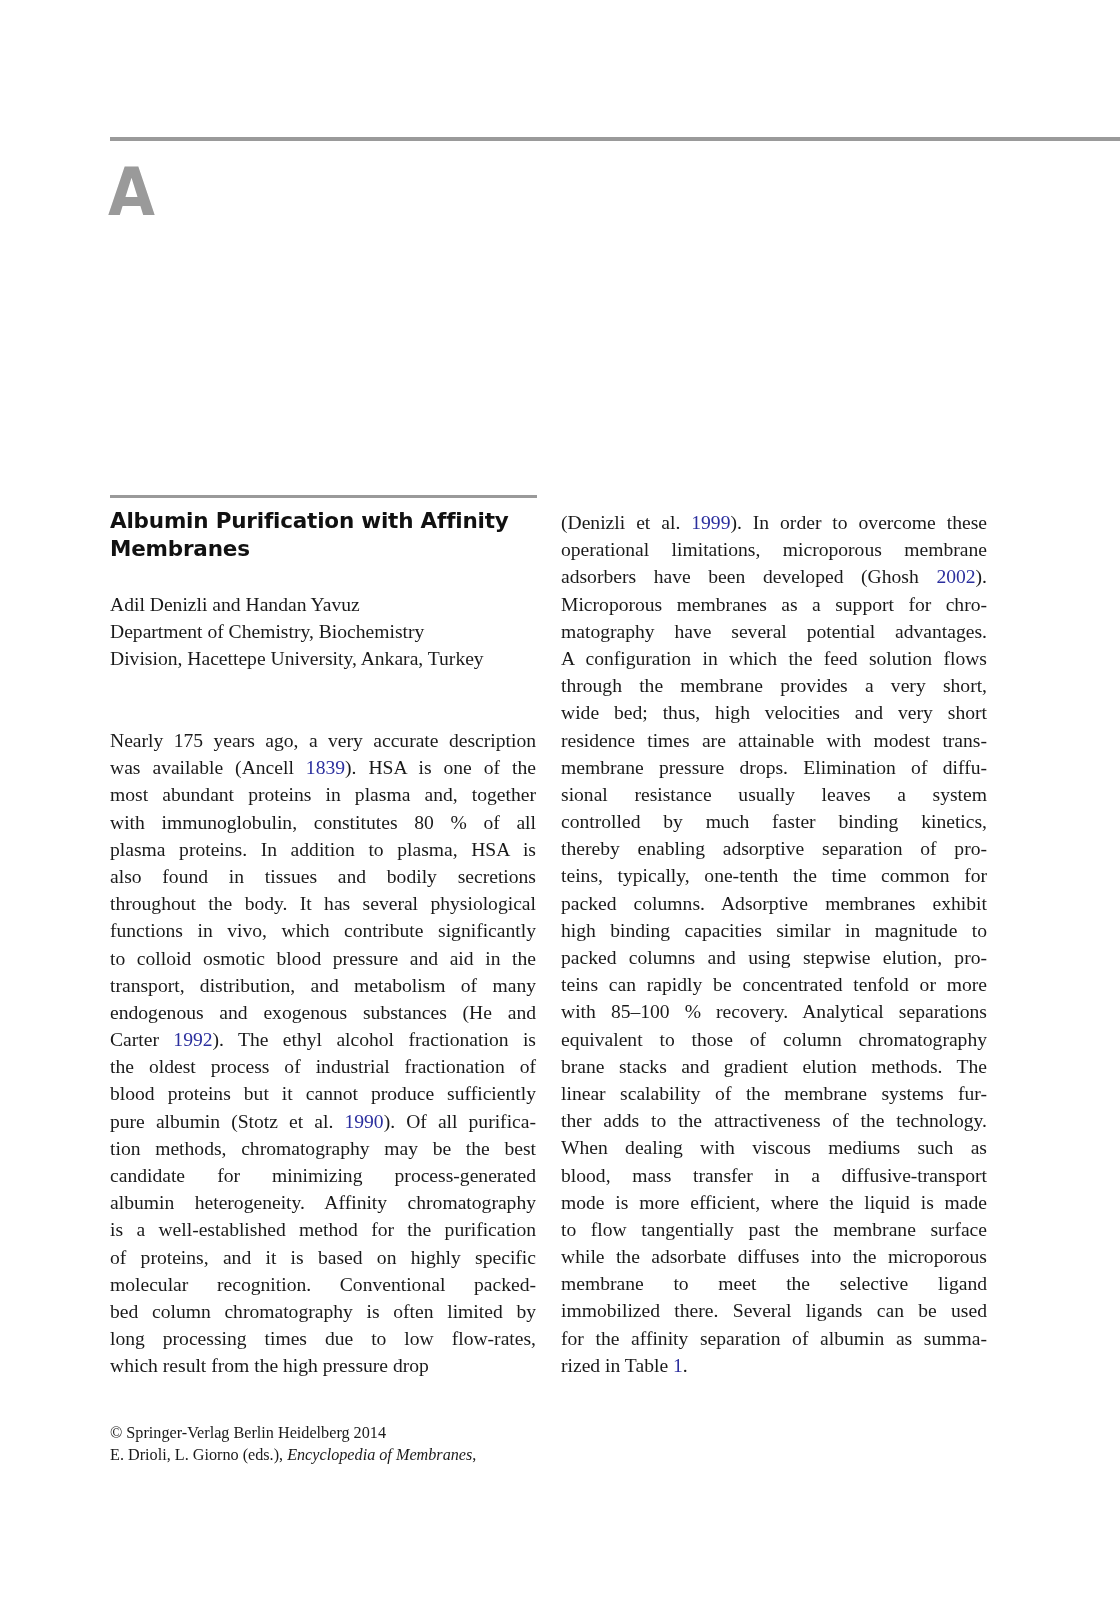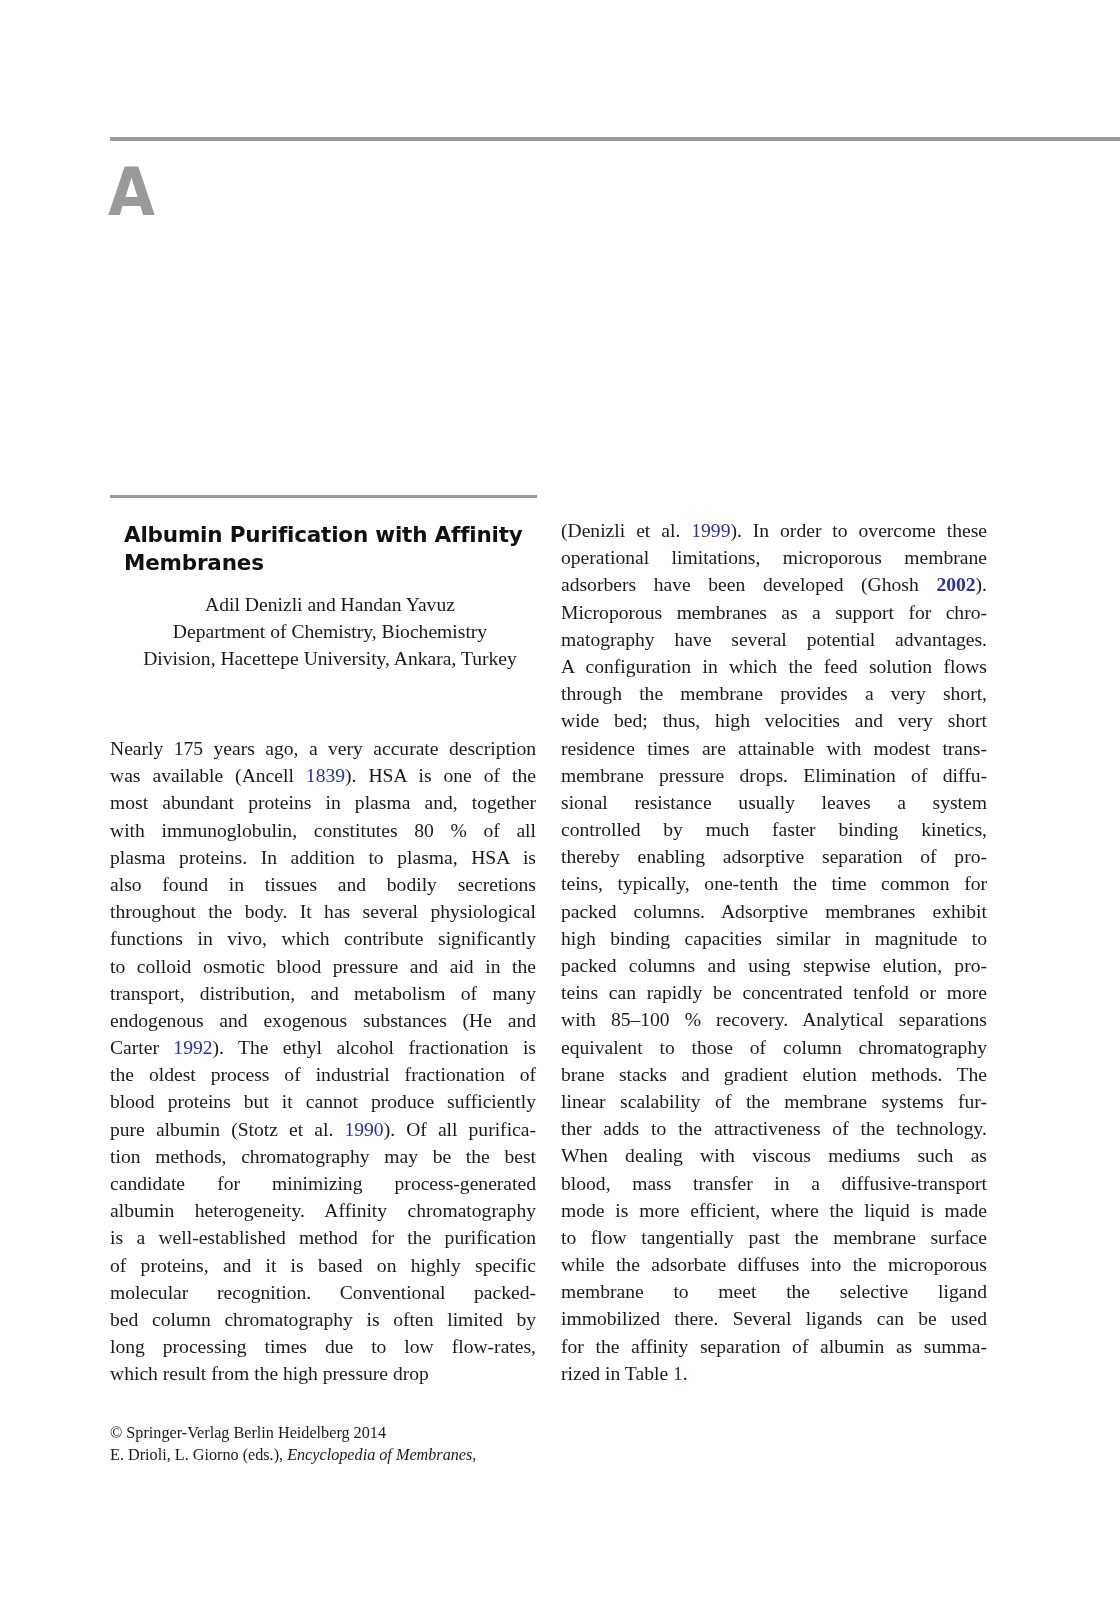--- a/index.html
+++ b/index.html
@@ -17,23 +17,23 @@
     .article-title {
       position: absolute; left: 110px; top: 507px; width: 430px;
       font-family: "DejaVu Sans", sans-serif; font-weight: bold;
       font-size: 21.5px; line-height: 28px; color: #111;
       letter-spacing: -0.2px;
     }
 
     .serif { font-family: "Liberation Serif", serif; color: #1a1a1a; font-size: 19.6px; }
 
     .byline { position: absolute; left: 110px; top: 591px; width: 440px; line-height: 27px; }
-    .byline div { white-space: nowrap; text-align: center; }
+    .byline div { white-space: nowrap; }
 
-    .col { position: absolute; width: 426px; margin-top: 8px; }
+    .col { position: absolute; width: 426px; }
     .col-left { left: 110px; top: 727px; }
     .col-right { left: 561px; top: 509px; }
     .line {
       display: block; height: 27.2px; line-height: 27.2px;
       text-align: justify; text-align-last: justify; white-space: nowrap;
       overflow: visible;
     }
     .line.last { text-align-last: left; }
     .cite { color: #2b2f9e; }
 
@@ -41,21 +41,21 @@
     .footer div { white-space: nowrap; }
     .footer em { font-style: italic; }
   </style>
 </head>
 <body>
 
 <div class="top-rule"></div>
 <div class="section-letter">A</div>
 
 <div class="title-rule"></div>
-<h1 class="article-title" style="margin:14px;">
+<h1 class="article-title" style="margin:0;">
   <div>Albumin Purification with Affinity</div>
   <div>Membranes</div>
 </h1>
 
 <div class="byline serif">
   <div>Adil Denizli and Handan Yavuz</div>
   <div>Department of Chemistry, Biochemistry</div>
   <div>Division, Hacettepe University, Ankara, Turkey</div>
 </div>
 
@@ -81,21 +81,21 @@
     <span class="line"><span>is a well-established method for the purification</span></span>
     <span class="line"><span>of proteins, and it is based on highly specific</span></span>
     <span class="line"><span>molecular recognition. Conventional packed-</span></span>
     <span class="line"><span>bed column chromatography is often limited by</span></span>
     <span class="line"><span>long processing times due to low flow-rates,</span></span>
     <span class="line last"><span>which result from the high pressure drop</span></span>
   </div>
 <div class="col col-right serif" id="col-right">
     <span class="line"><span>(Denizli et al. </span><span class="cite" style="color: rgb(43, 47, 158);">1999</span><span>). In order to overcome these</span></span>
     <span class="line"><span>operational limitations, microporous membrane</span></span>
-    <span class="line"><span>adsorbers have been developed (Ghosh </span><span class="cite" style="color: rgb(43, 47, 158); font-weight: bold;">2002</span><span>).</span></span>
+    <span class="line"><span>adsorbers have been developed (Ghosh </span><span class="cite" style="color: rgb(43, 47, 158);">2002</span><span>).</span></span>
     <span class="line"><span>Microporous membranes as a support for chro-</span></span>
     <span class="line"><span>matography have several potential advantages.</span></span>
     <span class="line"><span>A configuration in which the feed solution flows</span></span>
     <span class="line"><span>through the membrane provides a very short,</span></span>
     <span class="line"><span>wide bed; thus, high velocities and very short</span></span>
     <span class="line"><span>residence times are attainable with modest trans-</span></span>
     <span class="line"><span>membrane pressure drops. Elimination of diffu-</span></span>
     <span class="line"><span>sional resistance usually leaves a system</span></span>
     <span class="line"><span>controlled by much faster binding kinetics,</span></span>
     <span class="line"><span>thereby enabling adsorptive separation of pro-</span></span>

